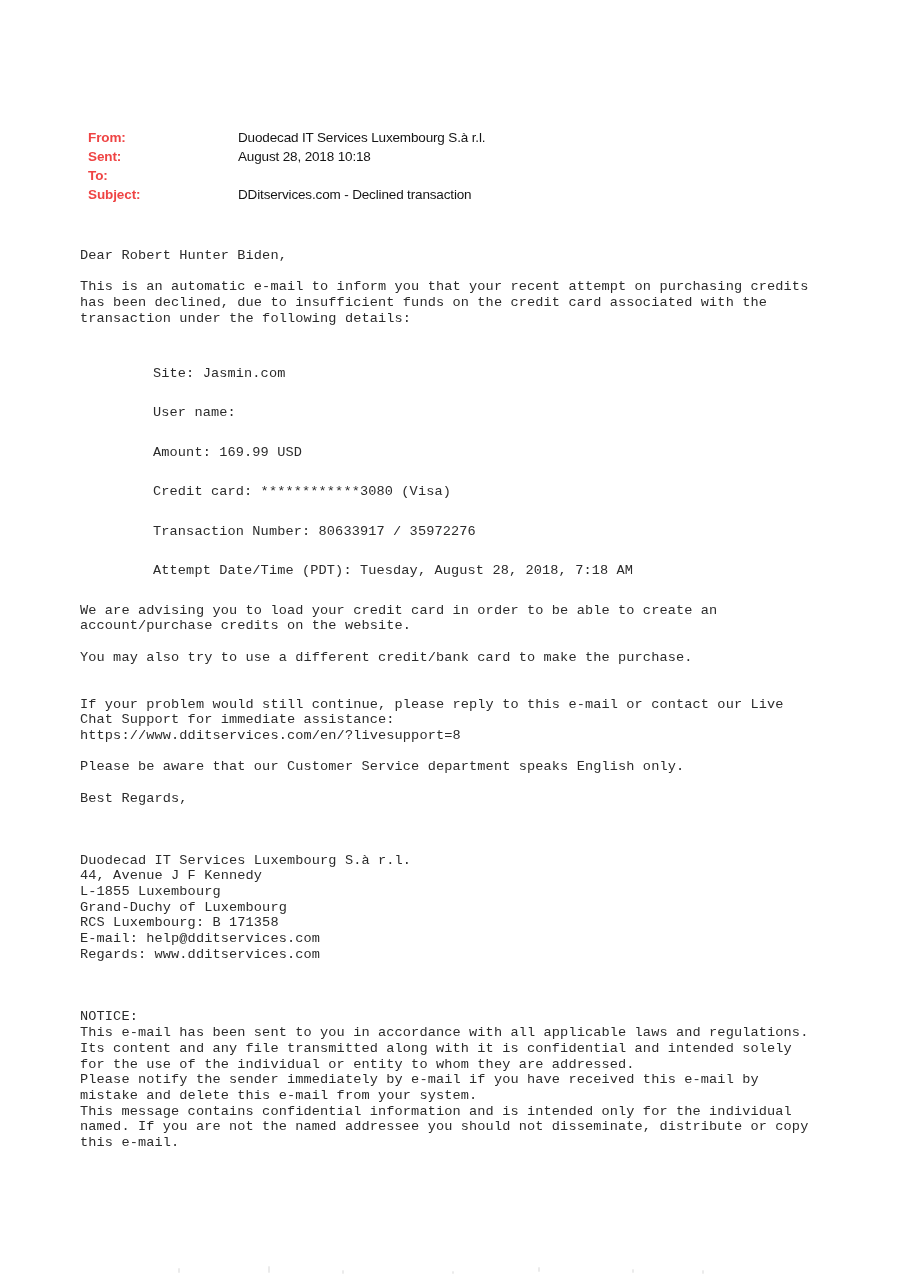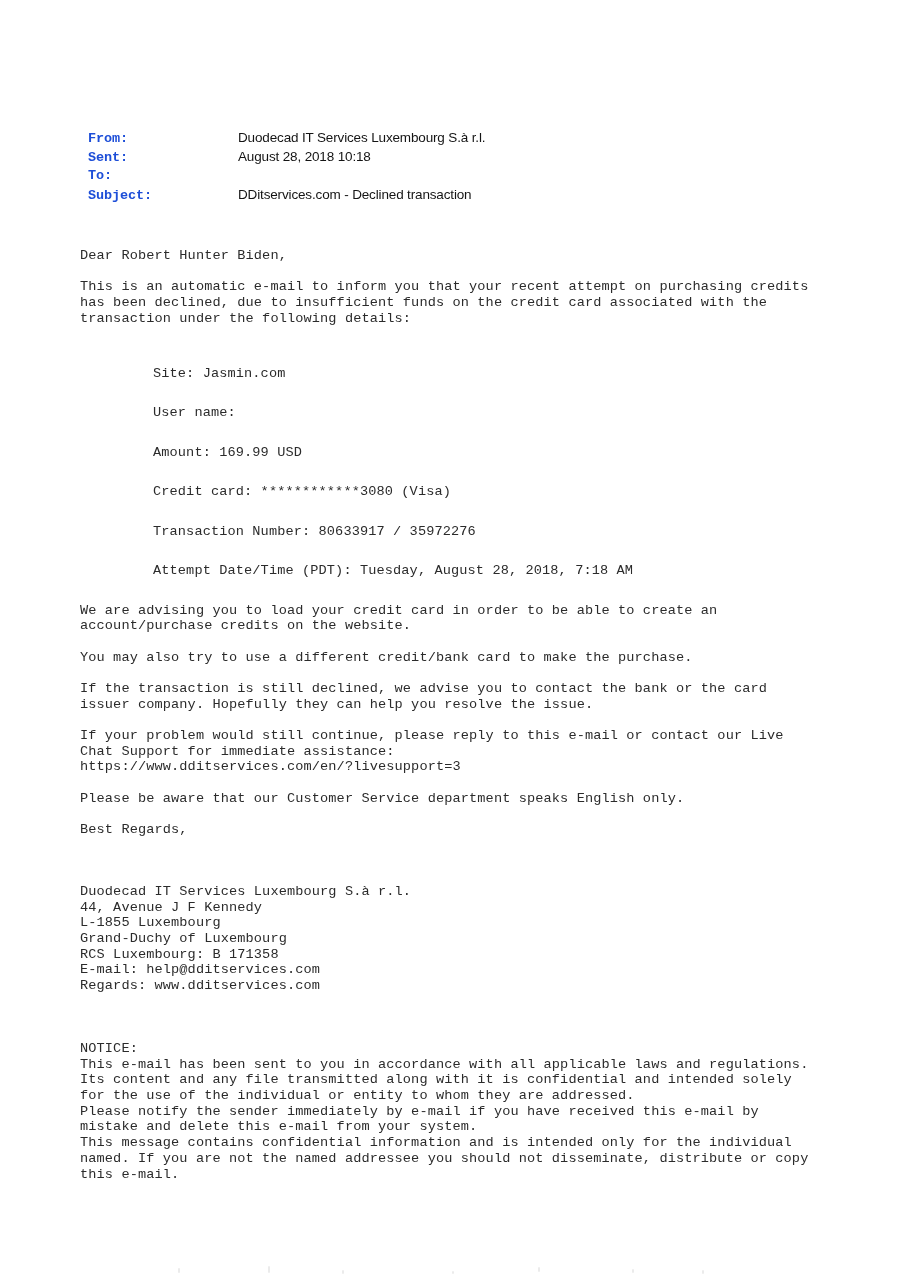--- a/index.html
+++ b/index.html
@@ -30,25 +30,25 @@
     width: 740px;
   }
   .hdr-row {
     display: flex;
     align-items: baseline;
     height: 19px;
   }
   .hdr-label {
     width: 150px;
     flex: 0 0 150px;
-    font-family: Liberation Mono, monospace;
+    font-family: Liberation Sans, sans-serif;
     font-weight: bold;
     font-size: 13.5px;
     letter-spacing: -0.1px;
-    color: #1d4ed8;
+    color: #ef4444;
     white-space: pre;
   }
   .hdr-value {
     font-family: "Liberation Sans", sans-serif;
     font-size: 13.5px;
     letter-spacing: -0.15px;
     color: #141414;
     white-space: pre;
   }
 
@@ -162,28 +162,26 @@
 
     <p>We are advising you to load your credit card in order to be able to create an
 account/purchase credits on the website.</p>
 
     <div class="gap-1"></div>
 
     <p>You may also try to use a different credit/bank card to make the purchase.</p>
 
     <div class="gap-1"></div>
 
-    <p>If the transaction is still declined, we advise you to contact the bank or the card
-issuer company. Hopefully they can help you resolve the issue.</p>
 
     <div class="gap-1"></div>
 
     <p>If your problem would still continue, please reply to this e-mail or contact our Live
 Chat Support for immediate assistance:</p>
-    <p>https://www.dditservices.com/en/?livesupport=3</p>
+    <p>https://www.dditservices.com/en/?livesupport=8</p>
 
     <div class="gap-1"></div>
 
     <p>Please be aware that our Customer Service department speaks English only.</p>
 
     <div class="gap-1"></div>
 
     <p>Best Regards,</p>
 
     <div class="gap-3"></div>

